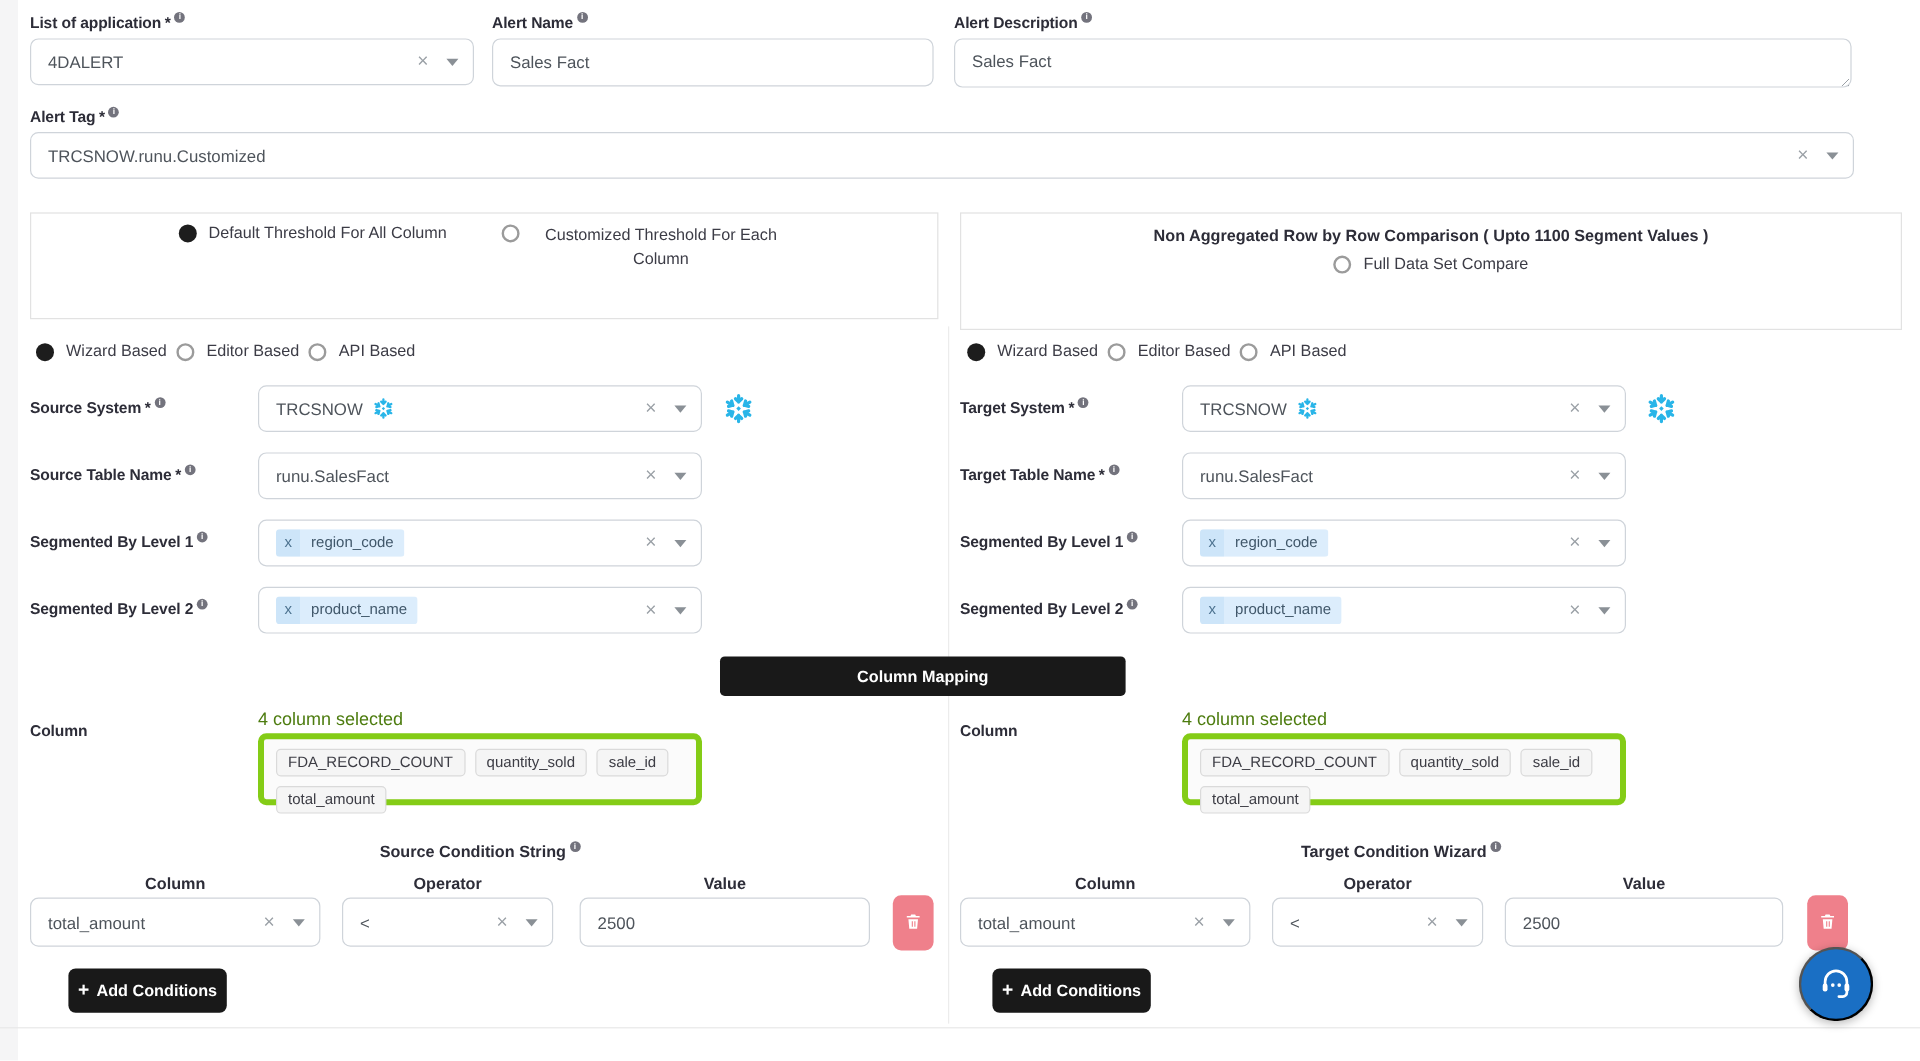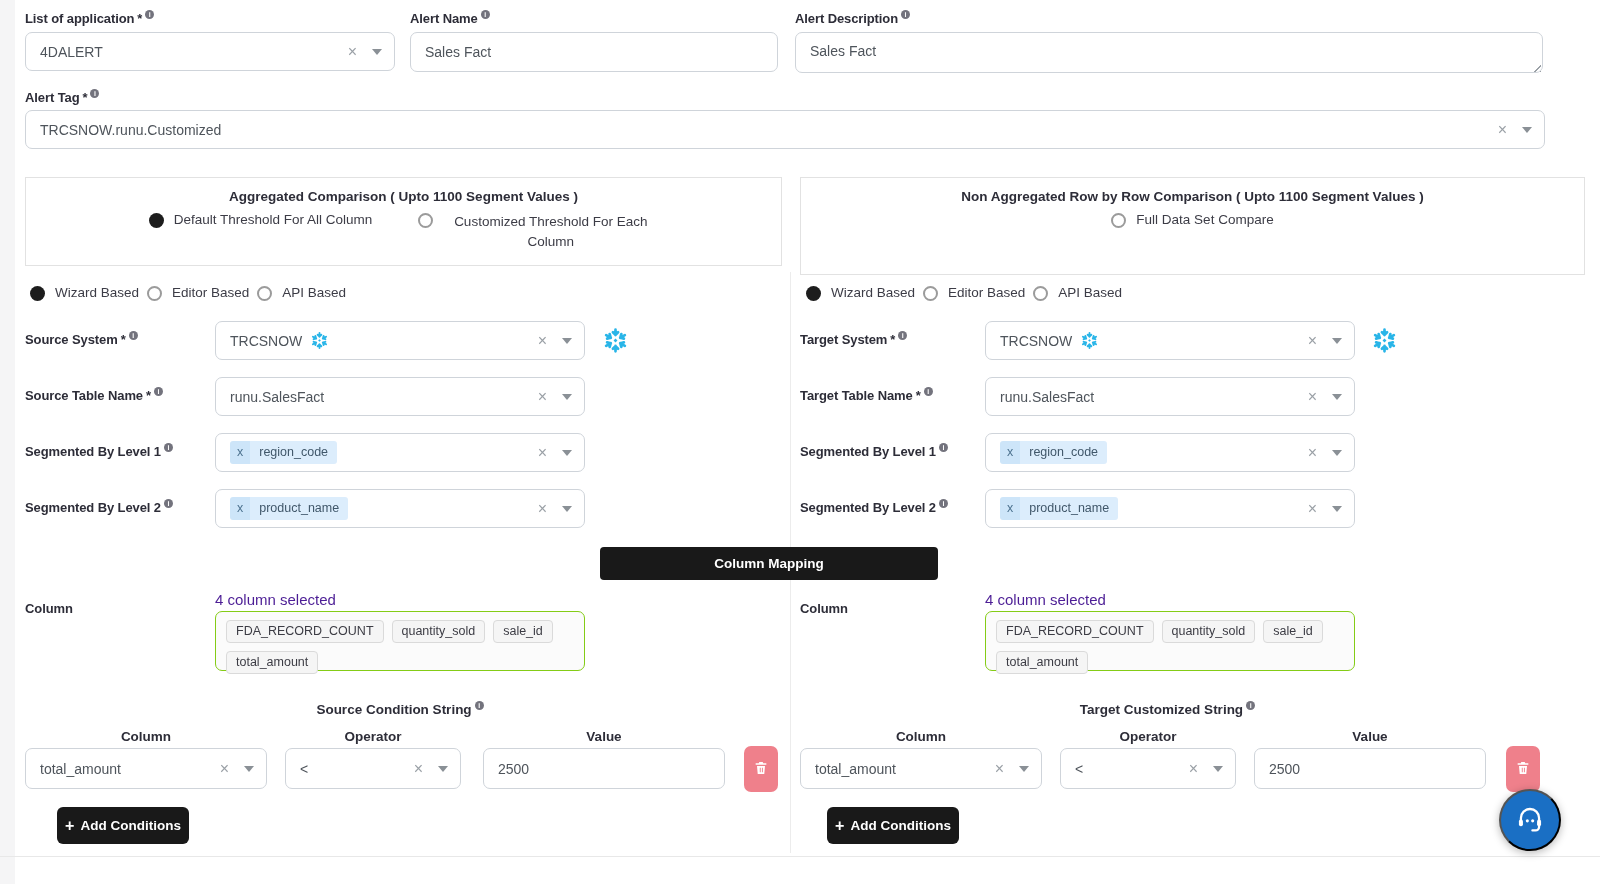--- a/index.html
+++ b/index.html
@@ -35,25 +35,25 @@
   .radio-item{display:flex;align-items:flex-start;gap:10px;font-size:13.5px;color:#3c3c46;}
   .radio{width:15px;height:15px;border-radius:50%;flex:none;margin-top:1px;box-sizing:border-box;}
   .radio.on{background:#1d1d1d;}
   .radio.off{border:2px solid #9b9b9b;background:#fff;}
   .wrap-label{max-width:215px;text-align:center;line-height:1.5;}
   .method-row{display:flex;align-items:center;gap:8px;}
   
   .chip{display:inline-flex;border-radius:3px;overflow:hidden;font-size:12.5px;line-height:1;}
   .chip-x{background:#cde5f9;color:#4d7390;padding:5px 7px;}
   .chip-label{background:#dcedfc;color:#40576a;padding:5px 9px;}
-  .colbox{border:1px solid #84cc16;background:#fbfbfb;border-radius:7px;padding:8px 10px;
+  .colbox{border:5px solid #84cc16;background:#fbfbfb;border-radius:7px;padding:8px 10px;
        display:flex;flex-wrap:wrap;gap:8px 8px;align-content:flex-start;text-align:center;}
   .colchip{border:1px solid #dadada;background:#f5f5f5;color:#3c3c44;font-size:12.5px;
        padding:4px 9px;border-radius:4px;line-height:1;height:13px;}
-  .count-text{font-size:15px;color:#4c1d95;}
+  .count-text{font-size:15px;color:#4d7c0f;}
   
   .bar{background:#191919;color:#fff;font-weight:700;font-size:13.5px;display:flex;
        align-items:center;justify-content:center;border-radius:4px;}
   .btn-dark{background:#191919;color:#fff;font-weight:700;font-size:13.5px;display:flex;
        align-items:center;justify-content:center;gap:6px;border-radius:6px;cursor:pointer;border:none;}
   .plus{font-size:16px;font-weight:700;line-height:1;}
   
   .cond-title{font-size:13.5px;font-weight:700;color:#2d2d38;text-align:center;}
   .hdr{font-size:13.5px;font-weight:700;color:#2d2d38;text-align:center;}
   .trash-btn{background:#ef808b;border-radius:7px;display:flex;align-items:center;
@@ -92,21 +92,20 @@
   <div class="abs lbl" style="left:25px;top:89px;">
     <span>Alert Tag</span><span class="req">*</span><span class="info"></span>
   </div>
   <div class="abs sel" style="left:25px;top:110px;width:1520px;">
     <span class="sel-val">TRCSNOW.runu.Customized</span>
     <span class="x">×</span>
     <span class="caret"></span>
   </div>
 
   <div class="abs panel" style="left:25px;top:177px;width:757px;height:89px;">
-    <div class="panel-title">Aggregated Comparison ( Upto 1100 Segment Values )</div>
     <div class="radio-row">
       <div class="radio-item">
         <span class="radio on"></span>
         <span>Default Threshold For All Column</span>
       </div>
       <div class="radio-item">
         <span class="radio off"></span>
         <span class="wrap-label">Customized Threshold For Each Column</span>
       </div>
     </div>
@@ -390,21 +389,21 @@
     <span><svg viewBox="0 0 24 24" width="16" height="18">
           <path fill="#ffffff" d="M9.5 3h5l.9 2H20v2H4V5h4.6l.9-2zM6 9h12l-1.1 12H7.1L6 9zm4.2 2.5v7h1.4v-7h-1.4zm3.2 0v7h1.4v-7h-1.4z"></path>
         </svg></span>
   </button>
   <button class="abs btn-dark" style="left:57px;top:807px;width:132px;height:37px;">
     <span class="plus">+</span>
     <span>Add Conditions</span>
   </button>
 
   <div class="abs cond-title" style="left:800px;top:701px;width:735px;">
-    <span>Target Customized String</span><span class="info"></span>
+    <span>Target Condition Wizard</span><span class="info"></span>
   </div>
   <div class="abs hdr" style="left:800px;top:729px;width:242px;">Column</div>
   <div class="abs hdr" style="left:1060px;top:729px;width:176px;">Operator</div>
   <div class="abs hdr" style="left:1254px;top:729px;width:232px;">Value</div>
   <div class="abs sel" style="left:800px;top:748px;width:242px;height:41px;">
     <span class="sel-val">total_amount</span>
     <span class="x">×</span>
     <span class="caret"></span>
   </div>
   <div class="abs sel" style="left:1060px;top:748px;width:176px;height:41px;">

